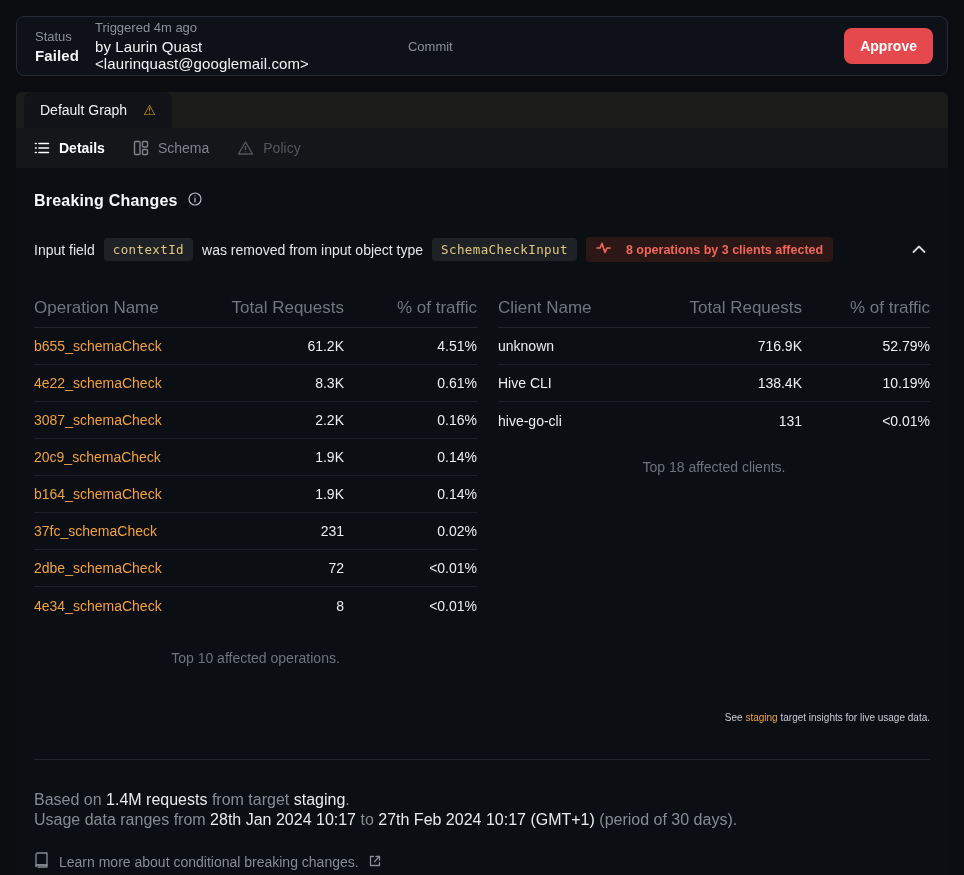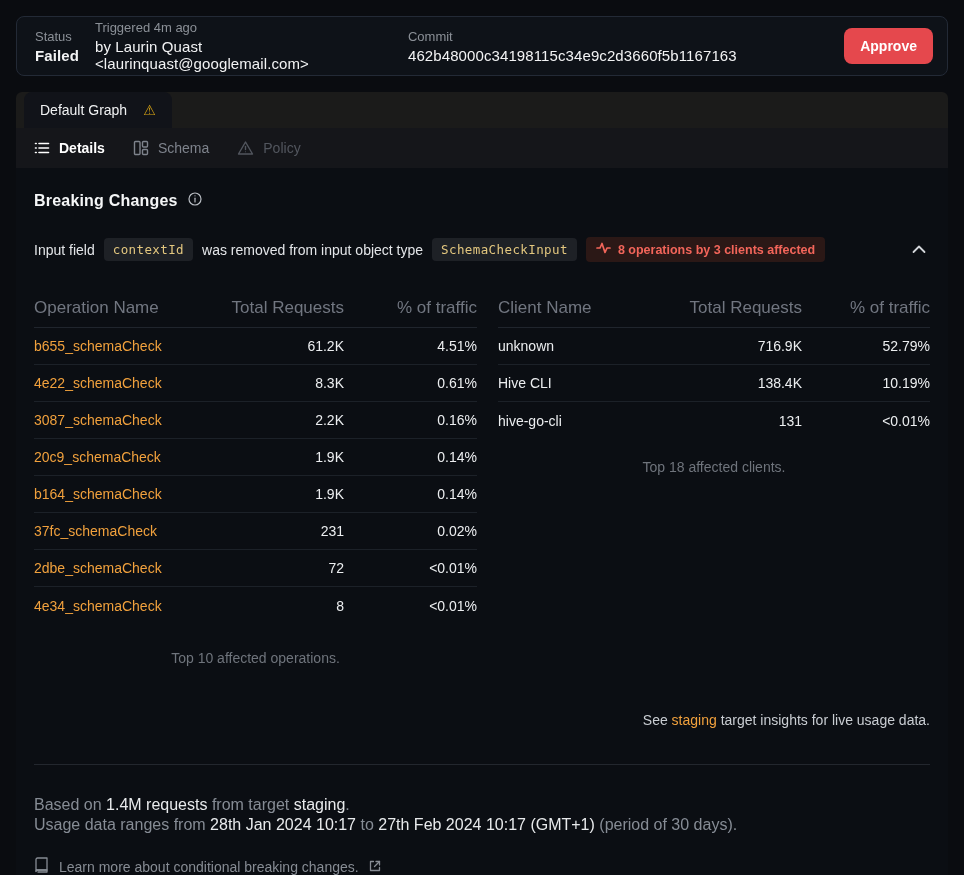--- a/index.html
+++ b/index.html
@@ -106,21 +106,21 @@
     background:#1e2126;
     color:#e3c77f;
     border-radius:4px;
     padding:4px 9px;
     font-size:12.5px;
     letter-spacing:.4px;
   }
   .affected-badge {
     display:flex;
     align-items:center;
-    gap:7px;
+    gap:15px;
     background:#2b1816;
     border-radius:4px;
     padding:5px 10px;
     color:#f2655a;
     font-size:12.5px;
     font-weight:700;
   }
   .chevron-btn { margin-left:auto; background:none; border:none; cursor:pointer; padding:4px; }
 
   
@@ -137,21 +137,21 @@
   .tbl-header { height:40px; border-bottom:1px solid #20252d; }
   .tbl-header > div { color:#717680; font-size:17px; }
   .tbl-row { height:37px; border-bottom:1px solid #1c2128; font-size:14px; }
   .tbl-row:last-child { border-bottom:none; }
   .col-num { text-align:right; color:#eceef0; }
   .op-link { color:#f1a13d; text-decoration:none; cursor:pointer; }
   .client-name { color:#eceef0; }
   .tbl-caption { margin-top:26px; text-align:center; color:#6f747c; font-size:14px; }
   .clients-col .tbl-caption { margin-top:20px; }
 
-  .insights-note { margin-top:46px; text-align:right; font-size:14px; color:#c9cdd2; }
+  .insights-note { margin-top:46px; text-align:right; font-size:10px; color:#c9cdd2; }
   .insights-note .link { color:#f1a13d; cursor:pointer; text-decoration:none; }
 
   .divider { margin-top:36px; border-top:1px solid #23272e; }
 
   .footer-text { margin-top:30px; color:#868c95; font-size:16px; line-height:20px; }
   .footer-text .em { color:#e8eaec; }
   .learn-row {
     margin-top:22px;
     display:flex;
     align-items:center;
@@ -169,21 +169,20 @@
   <div class="stat">
     <div class="stat-label">Status</div>
     <div class="stat-value">Failed</div>
   </div>
   <div class="stat stat-triggered">
     <div class="stat-label">Triggered 4m ago</div>
     <div class="stat-value normal">by Laurin Quast &lt;laurinquast@googlemail.com&gt;</div>
   </div>
   <div class="stat stat-commit">
     <div class="stat-label">Commit</div>
-    <div class="stat-value normal">462b48000c34198115c34e9c2d3660f5b1167163</div>
   </div>
   <button class="approve-btn">Approve</button>
 </div>
 
 <div class="tab-strip">
   <div class="graph-tab">
     <span>Default Graph</span>
     <span class="warn-glyph">⚠</span>
   </div>
 </div>

